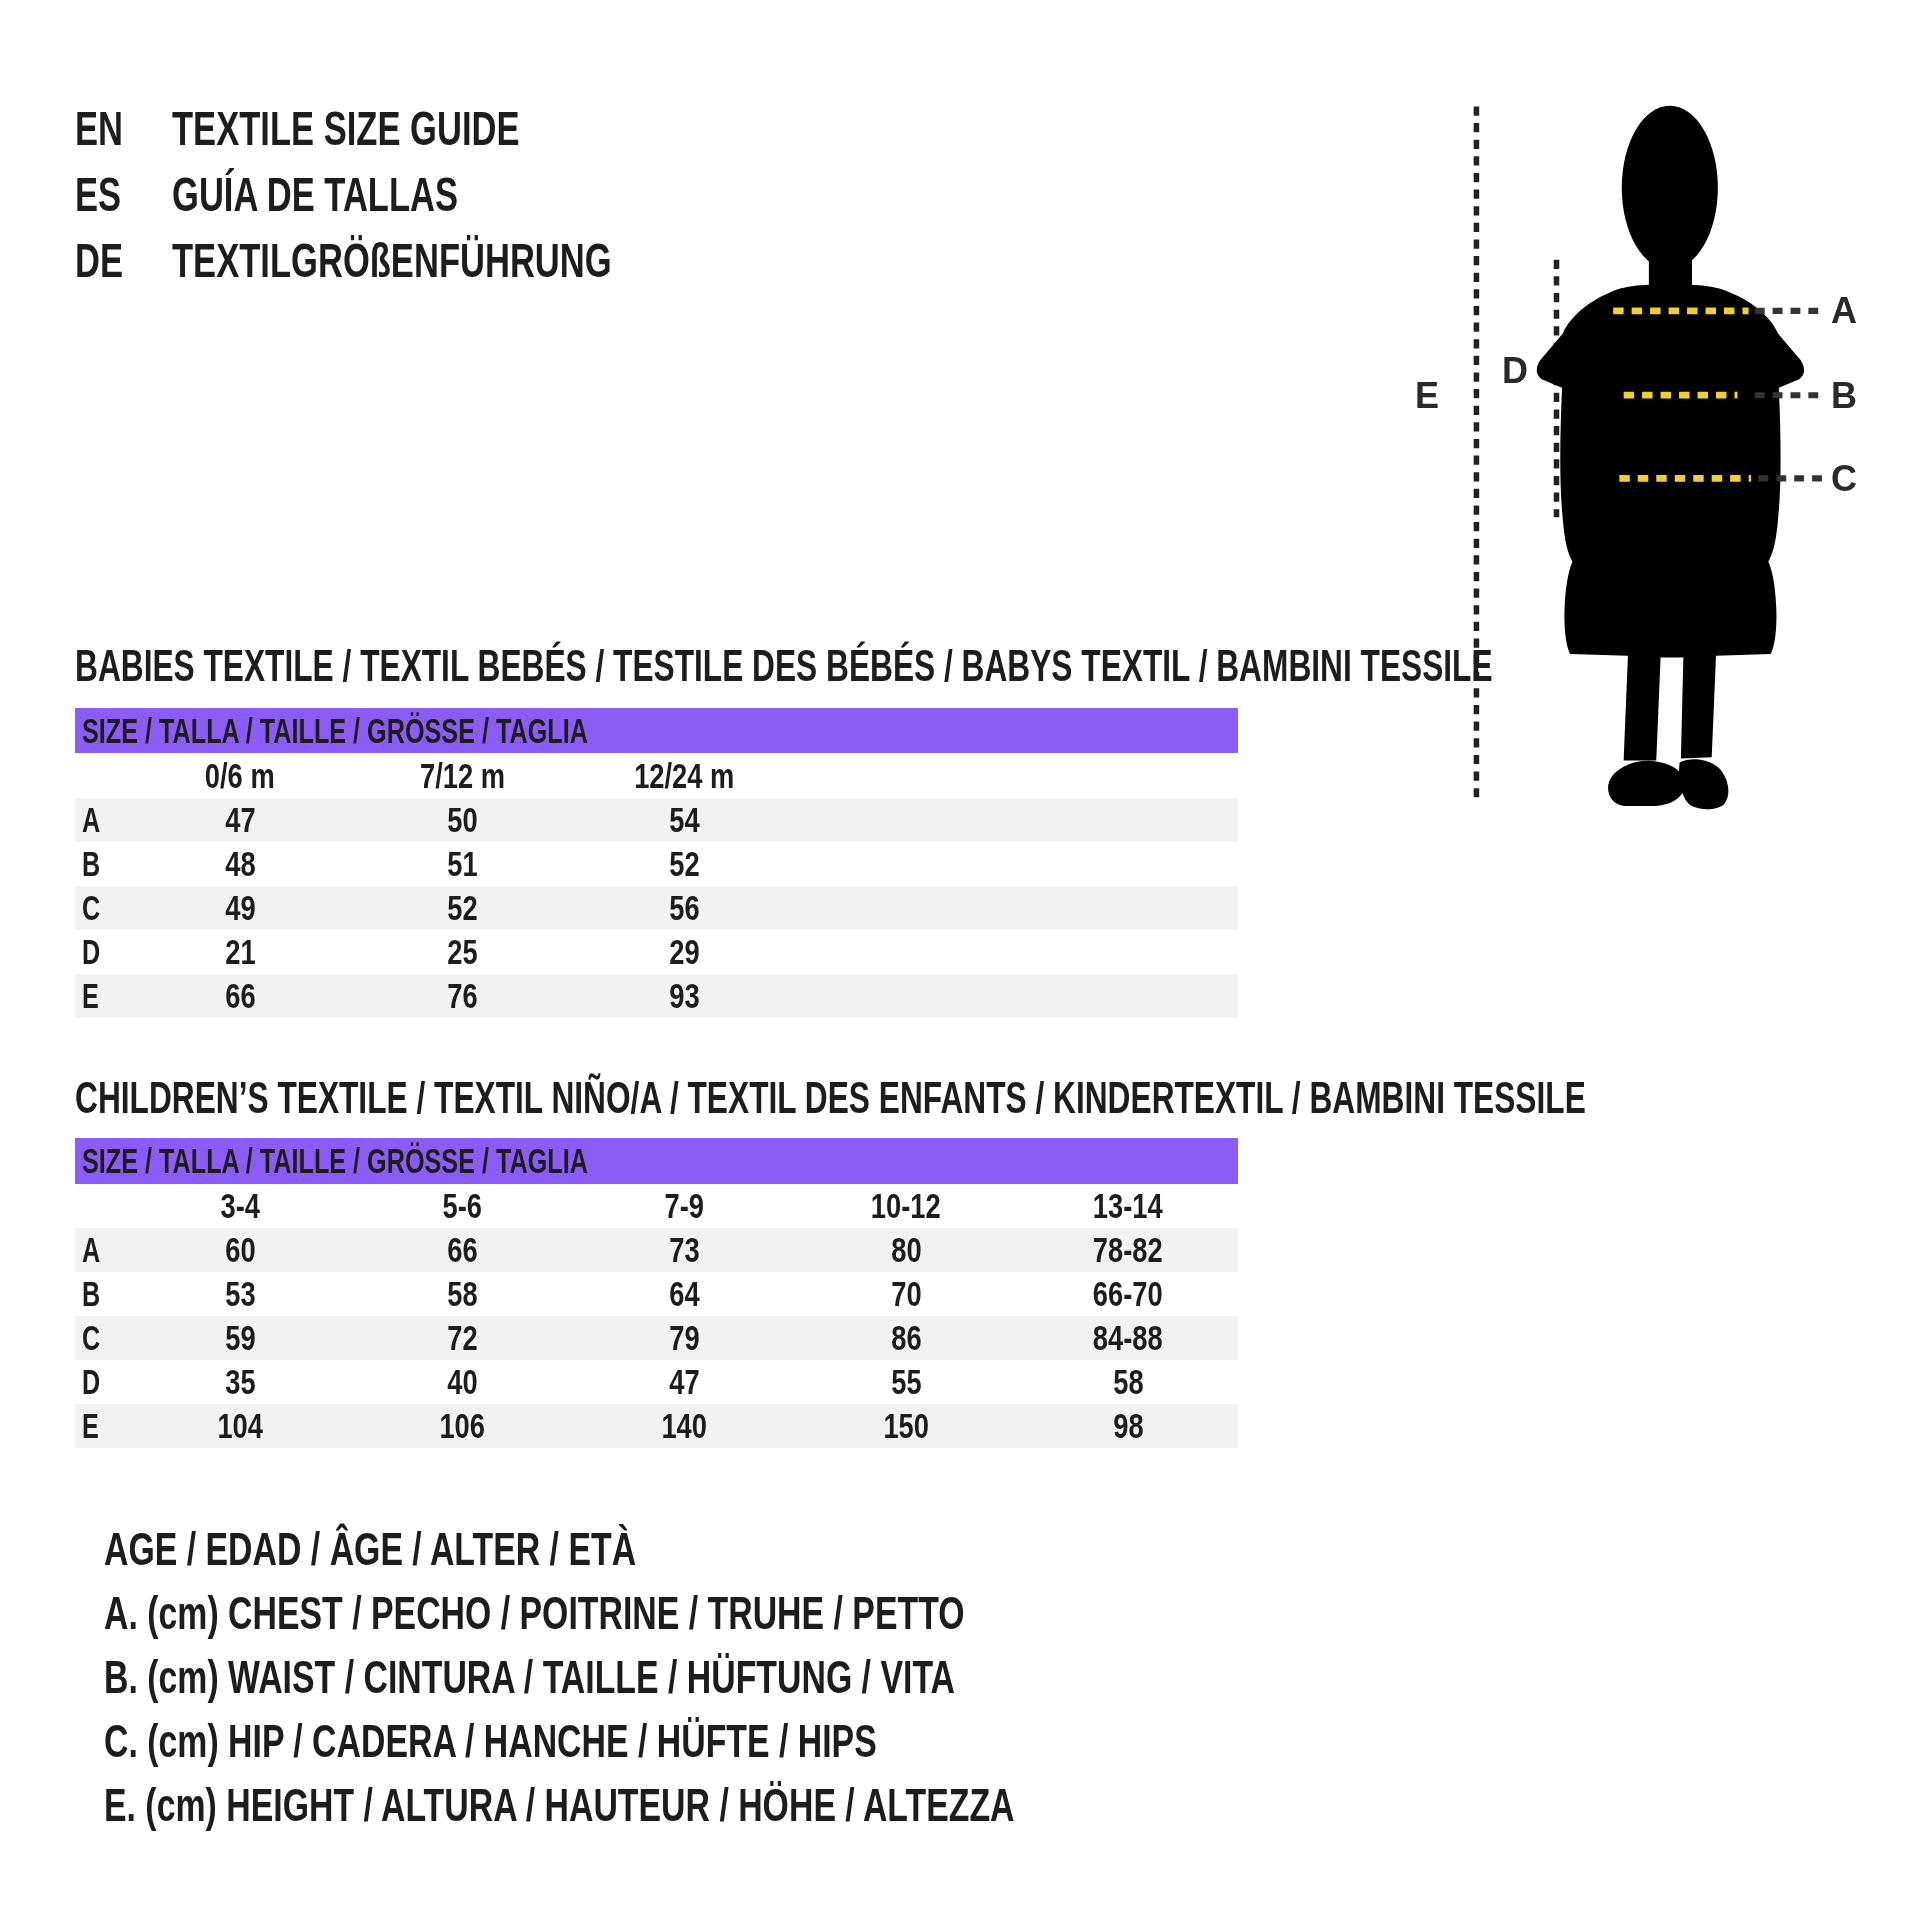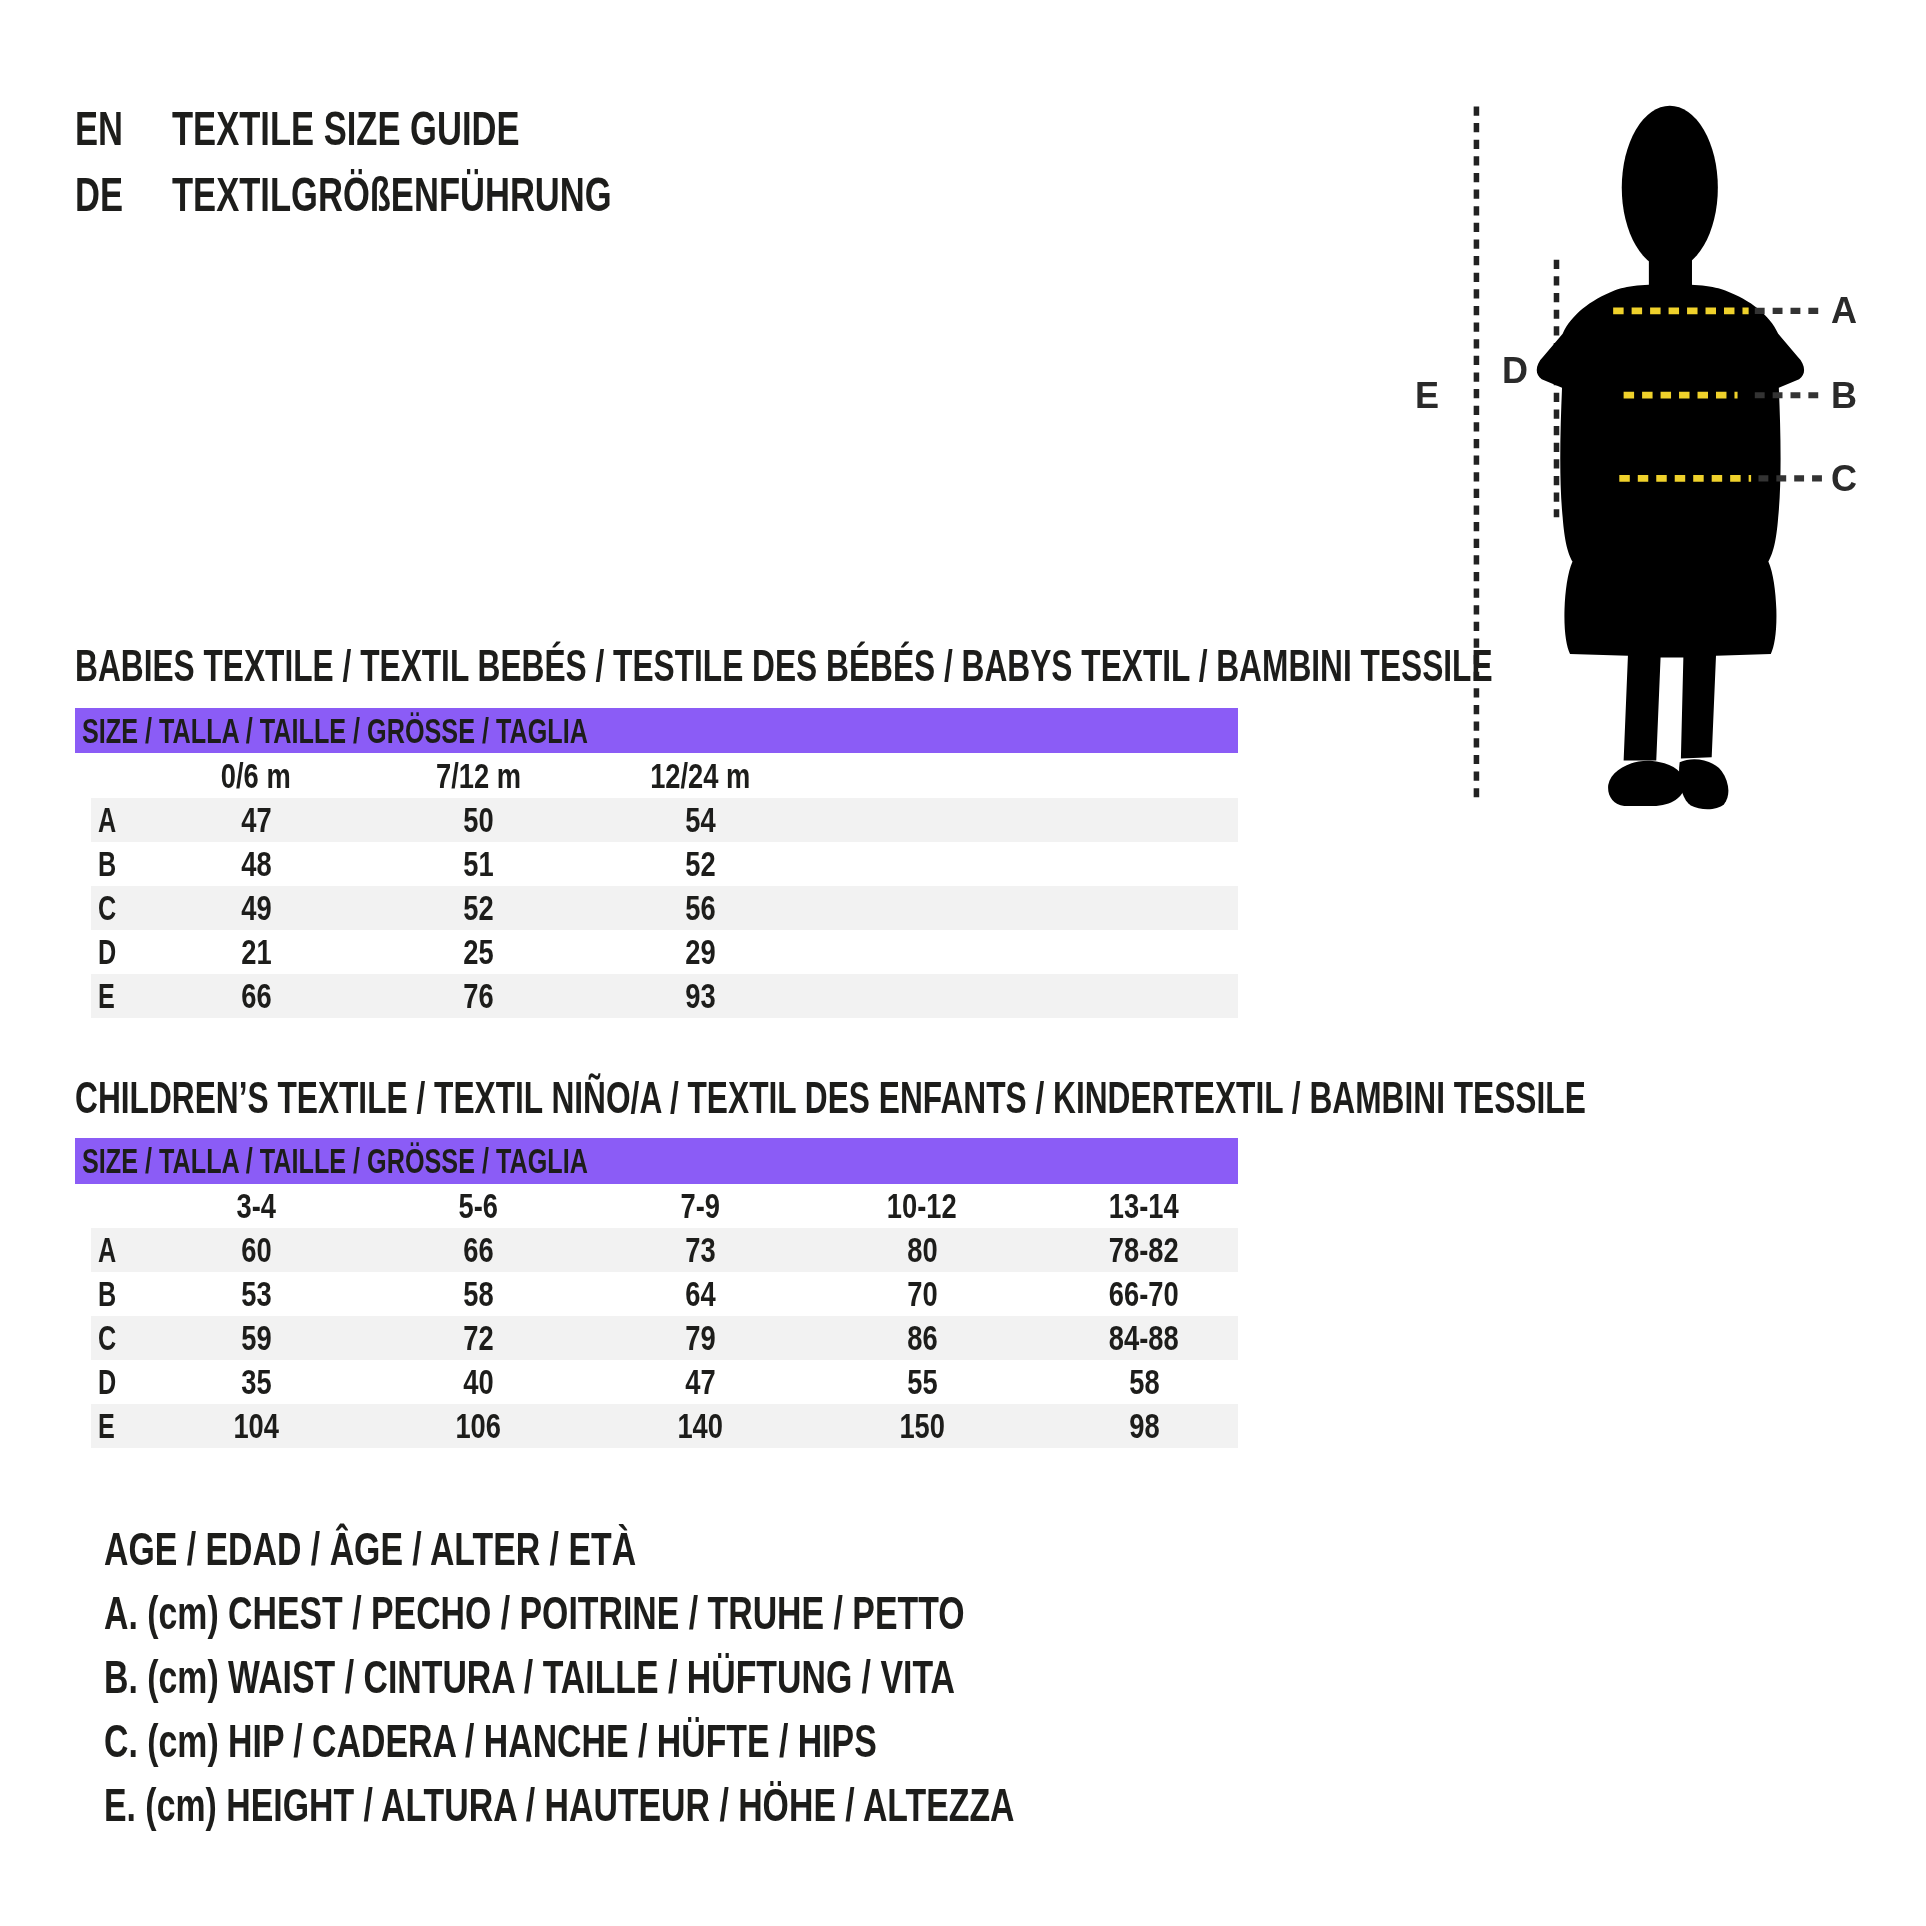--- a/index.html
+++ b/index.html
@@ -16,21 +16,21 @@
   .lang-row{display:flex;}
   .lang-code{width:97px;flex:0 0 97px;}
 
   
   .section-title{position:absolute;left:75px;font-size:44px;font-weight:700;line-height:49px;}
 
   
   .sizetable{position:absolute;left:75px;width:1163px;font-weight:700;}
   .szbar{height:45px;background:#8b5cf6;display:flex;align-items:center;font-size:35px;}
   .szbar .cx{margin-left:7.4px;}
-  .colhead,.trow{display:flex;align-items:center;height:44px;font-size:35px;margin-left:16px;}
+  .colhead,.trow{display:flex;align-items:center;height:44px;font-size:35px;}
   .colhead{height:45px;}
   .lblcell{width:54px;flex:0 0 54px;display:flex;align-items:center;}
   .lblcell .cx{margin-left:7.4px;}
   .vcell{width:222px;flex:0 0 222px;display:flex;justify-content:center;align-items:center;}
   .band{background:#f2f2f2;}
 
   
   .legend{position:absolute;left:75px;top:1517px;font-size:47px;font-weight:700;line-height:64px;margin-left:29px;}
 
   
@@ -39,20 +39,24 @@
 </style>
 </head>
 <body>
 
 <div id="canvas">
 
   <div class="langs">
     <div class="lang-row">
       <span class="lang-code"><span class="cx">EN</span></span>
       <span class="cx">TEXTILE SIZE GUIDE</span>
+    </div>
+    <div class="lang-row">
+      <span class="lang-code"><span class="cx">ES</span></span>
+      <span class="cx">GUÍA DE TALLAS</span>
     </div>
     <div class="lang-row">
       <span class="lang-code"><span class="cx">DE</span></span>
       <span class="cx">TEXTILGRÖßENFÜHRUNG</span>
     </div>
   </div>
 
   <svg class="fig" viewBox="0 0 846 1190" xmlns="http://www.w3.org/2000/svg">
 
     <line x1="116" y1="33" x2="116" y2="1166" stroke="#222222" stroke-width="9" stroke-dasharray="15 12"></line>

